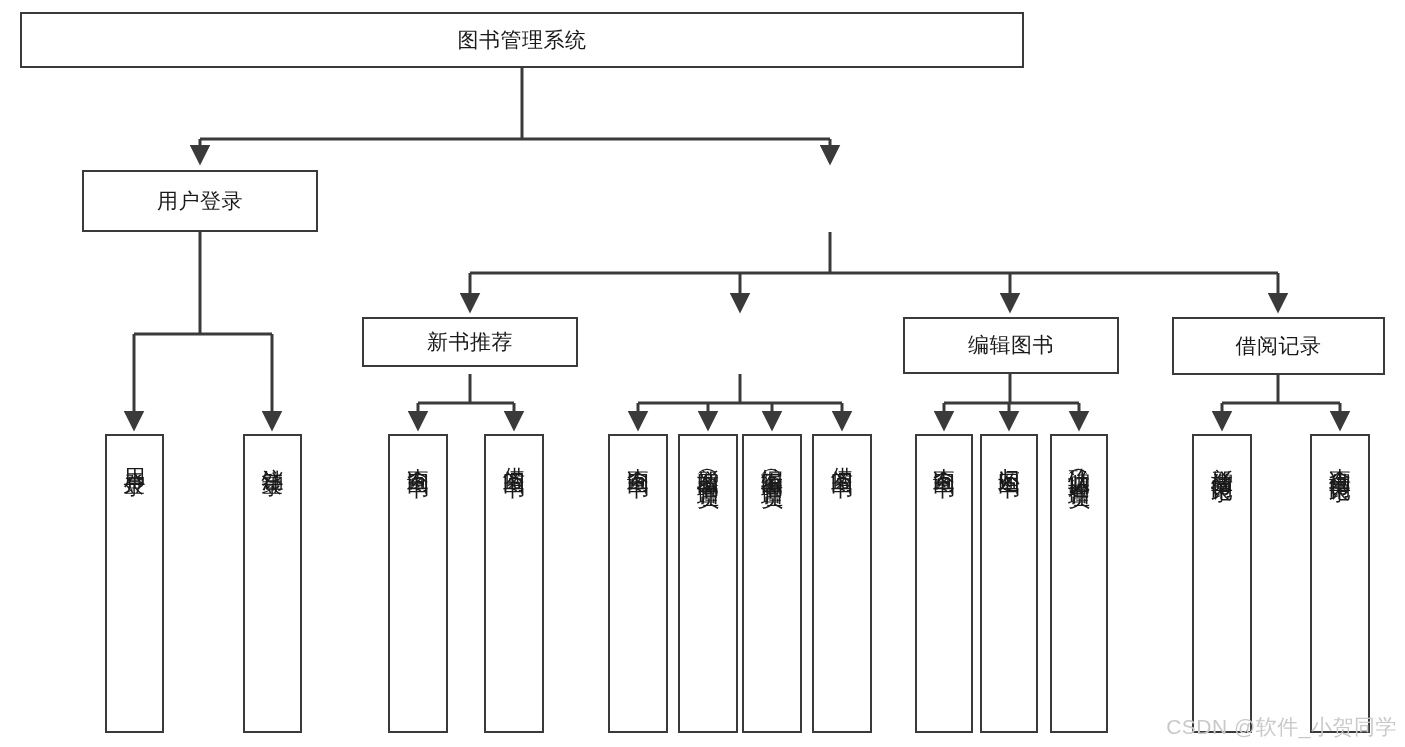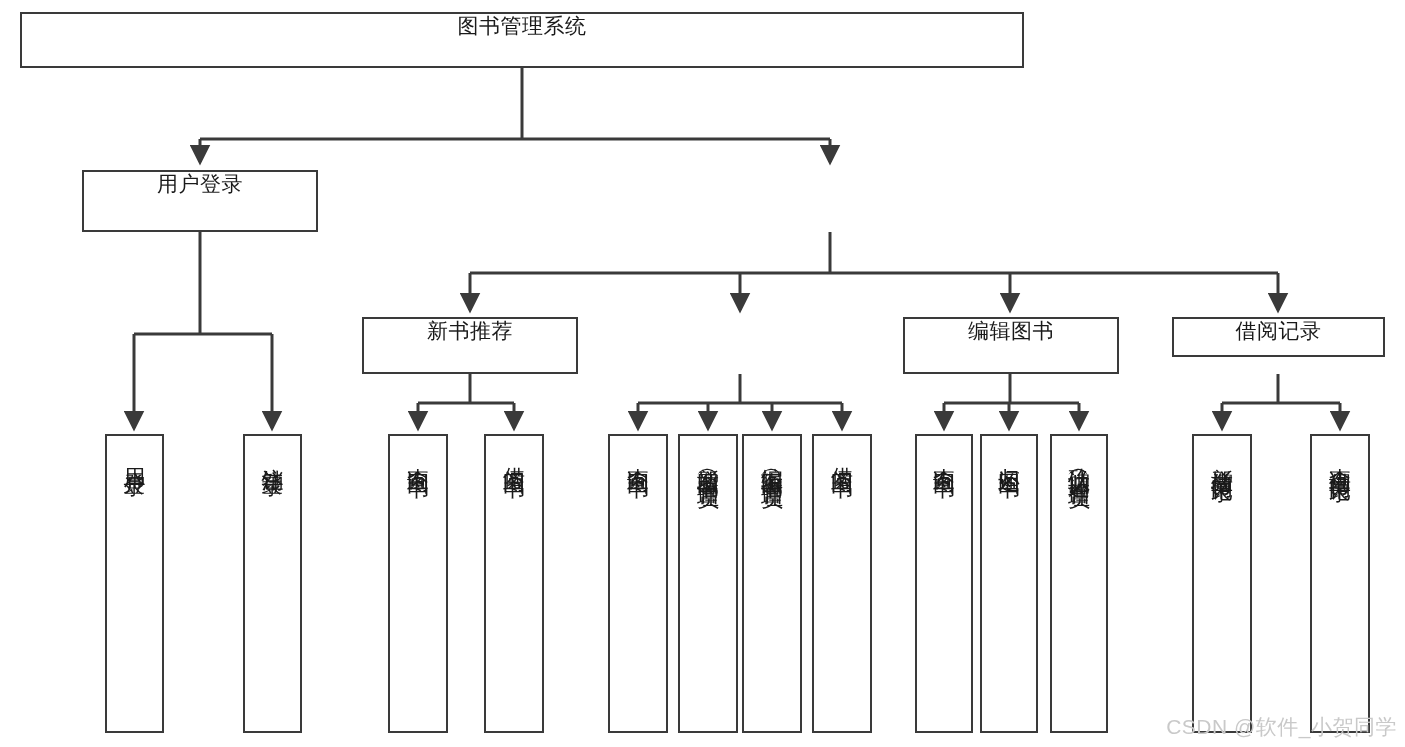--- a/index.html
+++ b/index.html
@@ -24,21 +24,21 @@
     width: 1405px;
     height: 747px;
     pointer-events: none;
   }
   .node {
     position: absolute;
     box-sizing: border-box;
     border: 2.5px solid #3a3a3a;
     background: #ffffff;
     display: flex;
-    align-items: flex-start;
+    align-items: center;
     justify-content: center;
     color: #1a1a1a;
     text-align: center;
     z-index: 2;
   }
   .node .txt {
     display: block;
     line-height: 1.15;
     letter-spacing: 0.5px;
   }
@@ -125,27 +125,27 @@
   </svg>
 
   <div class="node horiz" style="left:20px; top:12px; width:1004px; height:56px;">
     <span class="txt">图书管理系统</span>
   </div>
 
   <div class="node horiz" style="left:82px; top:170px; width:236px; height:62px;">
     <span class="txt">用户登录</span>
   </div>
 
-  <div class="node horiz" style="left:362px; top:317px; width:216px; height:57px;">
+  <div class="node horiz" style="left:362px; top:317px; width:216px; height:50px;">
     <span class="txt">新书推荐</span>
   </div>
   <div class="node horiz" style="left:903px; top:317px; width:216px; height:57px;">
     <span class="txt">编辑图书</span>
   </div>
-  <div class="node horiz" style="left:1172px; top:317px; width:213px; height:40px;">
+  <div class="node horiz" style="left:1172px; top:317px; width:213px; height:58px;">
     <span class="txt">借阅记录</span>
   </div>
 
   <div class="node vert" style="left:105px; top:434px; width:59px; height:299px;">
     <span class="txt">用户登录</span>
   </div>
   <div class="node vert" style="left:243px; top:434px; width:59px; height:299px;">
     <span class="txt">注销登录</span>
   </div>
 

